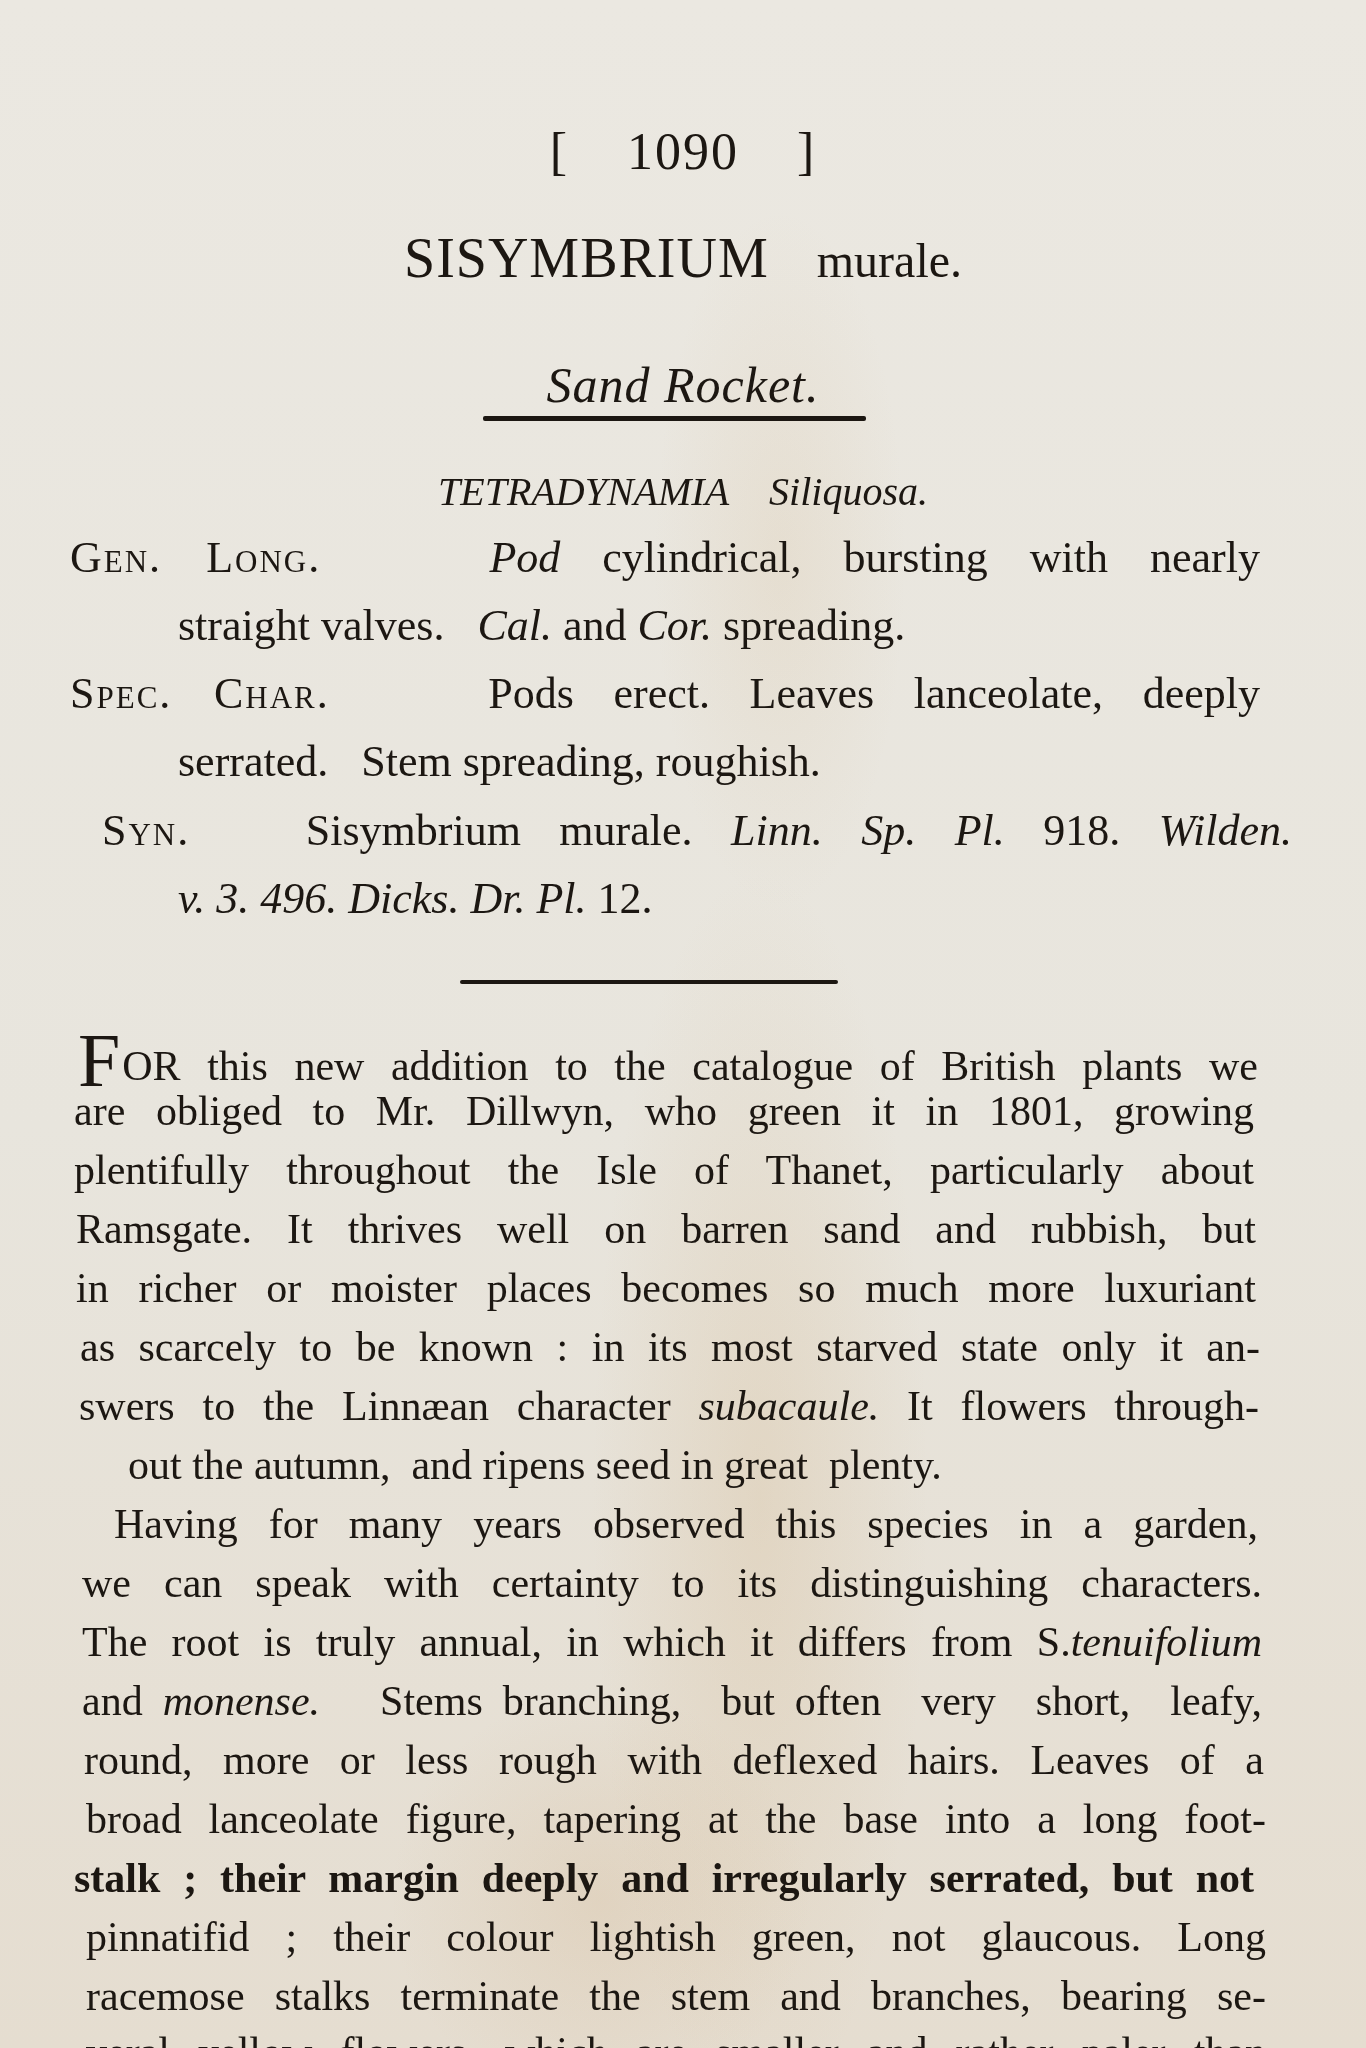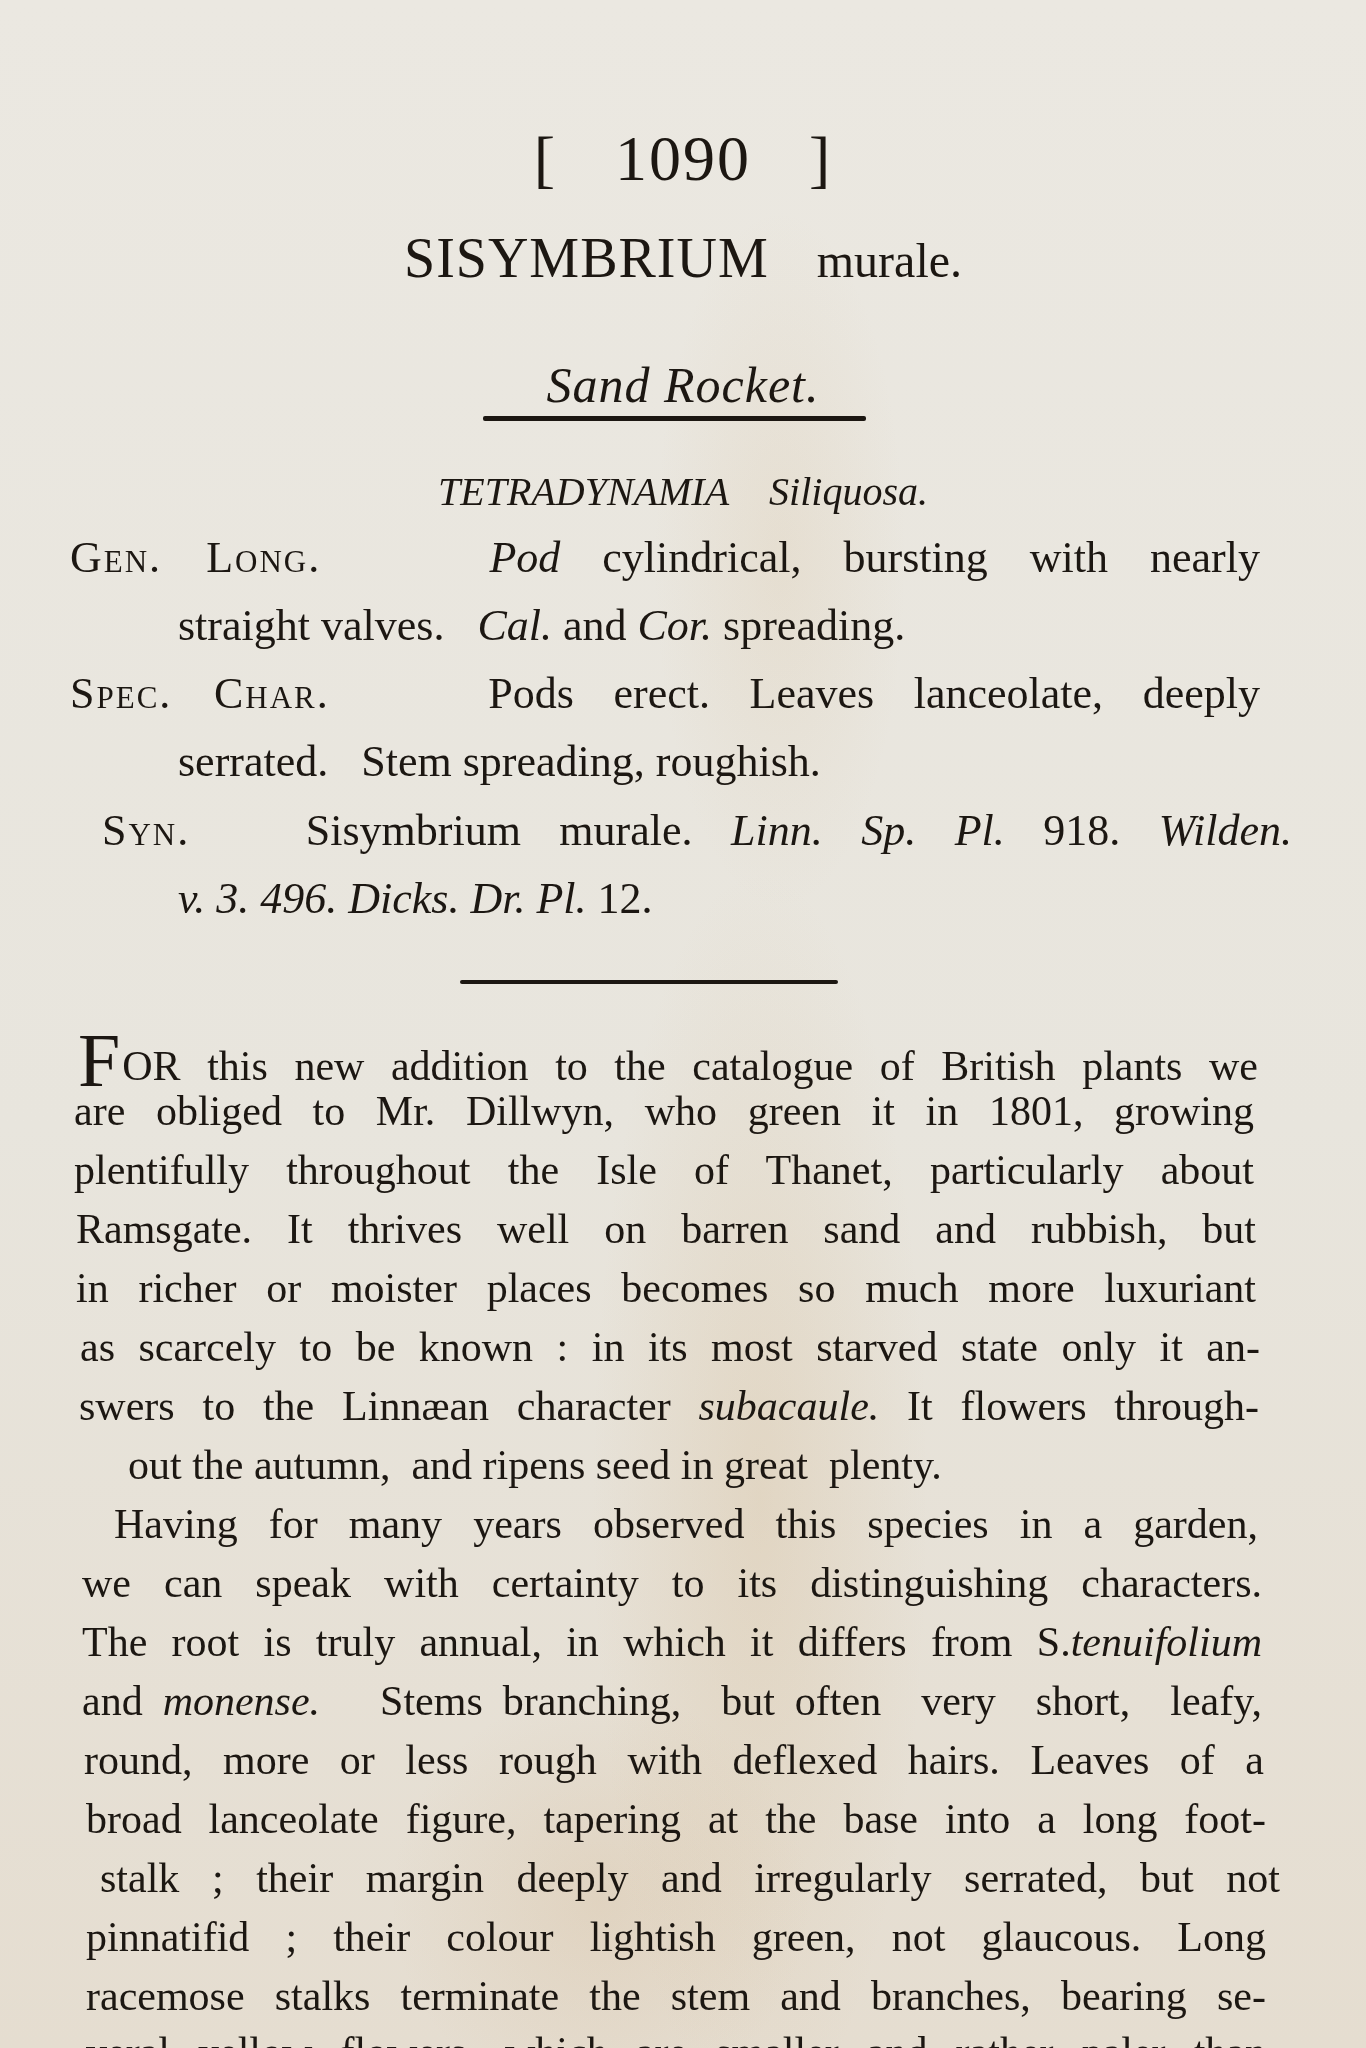--- a/index.html
+++ b/index.html
@@ -12,21 +12,21 @@
   .page-bg {
     position:absolute; inset:0;
     background:
       radial-gradient(ellipse 240px 900px at 760px 1500px, rgba(205,170,120,0.22), rgba(0,0,0,0) 70%),
       radial-gradient(ellipse 180px 500px at 780px 560px, rgba(205,170,120,0.14), rgba(0,0,0,0) 70%),
       radial-gradient(ellipse 300px 300px at 600px 1900px, rgba(200,160,110,0.18), rgba(0,0,0,0) 70%),
       linear-gradient(180deg, #ebe8e1 0%, #e8e5dd 55%, #e5ddd0 100%);
   }
   .line { position:absolute; white-space:nowrap; }
   .center { left:0; width:1366px; text-align:center; }
-  .pagenum { top:122px; font-size:64px; letter-spacing:2px; }
+  .pagenum { top:122px; font-size:52px; letter-spacing:2px; }
   .pagenum .br { display:inline-block; }
   .pagenum .num { margin:0 58px; }
   .title { top:226px; font-size:56px; }
   .title .genus { letter-spacing:1px; }
   .title .species { margin-left:48px; font-size:48px; }
   .subtitle { top:308px; font-size:50px; font-style:italic; letter-spacing:1px;margin-top:48px; }
   .rule {
     position:absolute; height:5px; background:#1c1712; border-radius:2px;
   }
   .rule1 { left:483px; top:416px; width:383px; }
@@ -98,16 +98,16 @@
 <div class="line body justify" style="top:1500px; left:114px; width:1144px;">Having for many years  observed  this  species in  a garden,</div>
 <div class="line body justify" style="top:1559px; left:82px;">we can speak with certainty  to its distinguishing  characters.</div>
 <div class="line body justify" style="top:1618px; left:82px;">
   <span>The root is truly annual, in which it differs from S.</span><span class="i">tenuifolium</span>
 </div>
 <div class="line body justify" style="top:1677px; left:82px;">
   <span style="white-space:pre">and </span><span class="i">monense.</span><span style="white-space:pre">   Stems branching,  but often  very  short,  leafy,</span>
 </div>
 <div class="line body justify" style="top:1736px; left:84px;">round,  more or less  rough  with deflexed hairs.   Leaves of a</div>
 <div class="line body justify" style="top:1795px; left:86px;">broad lanceolate figure,  tapering at the base into a long foot-</div>
-<div class="line body justify" style="top:1854px; left:100px;">stalk ;  their margin deeply  and  irregularly  serrated,  but not</div>
+<div class="line body justify" style="top:1854px; left:74px;font-weight:bold;">stalk ;  their margin deeply  and  irregularly  serrated,  but not</div>
 <div class="line body justify" style="top:1913px; left:86px;">pinnatifid ;  their colour lightish green,  not glaucous.     Long</div>
 <div class="line body justify" style="top:1972px; left:86px;">racemose stalks terminate the stem and branches,  bearing  se-</div>
 <div class="line body justify" style="top:2028px; left:86px;">veral yellow flowers,  which are smaller and rather paler  than</div>
 
 </body></html>

